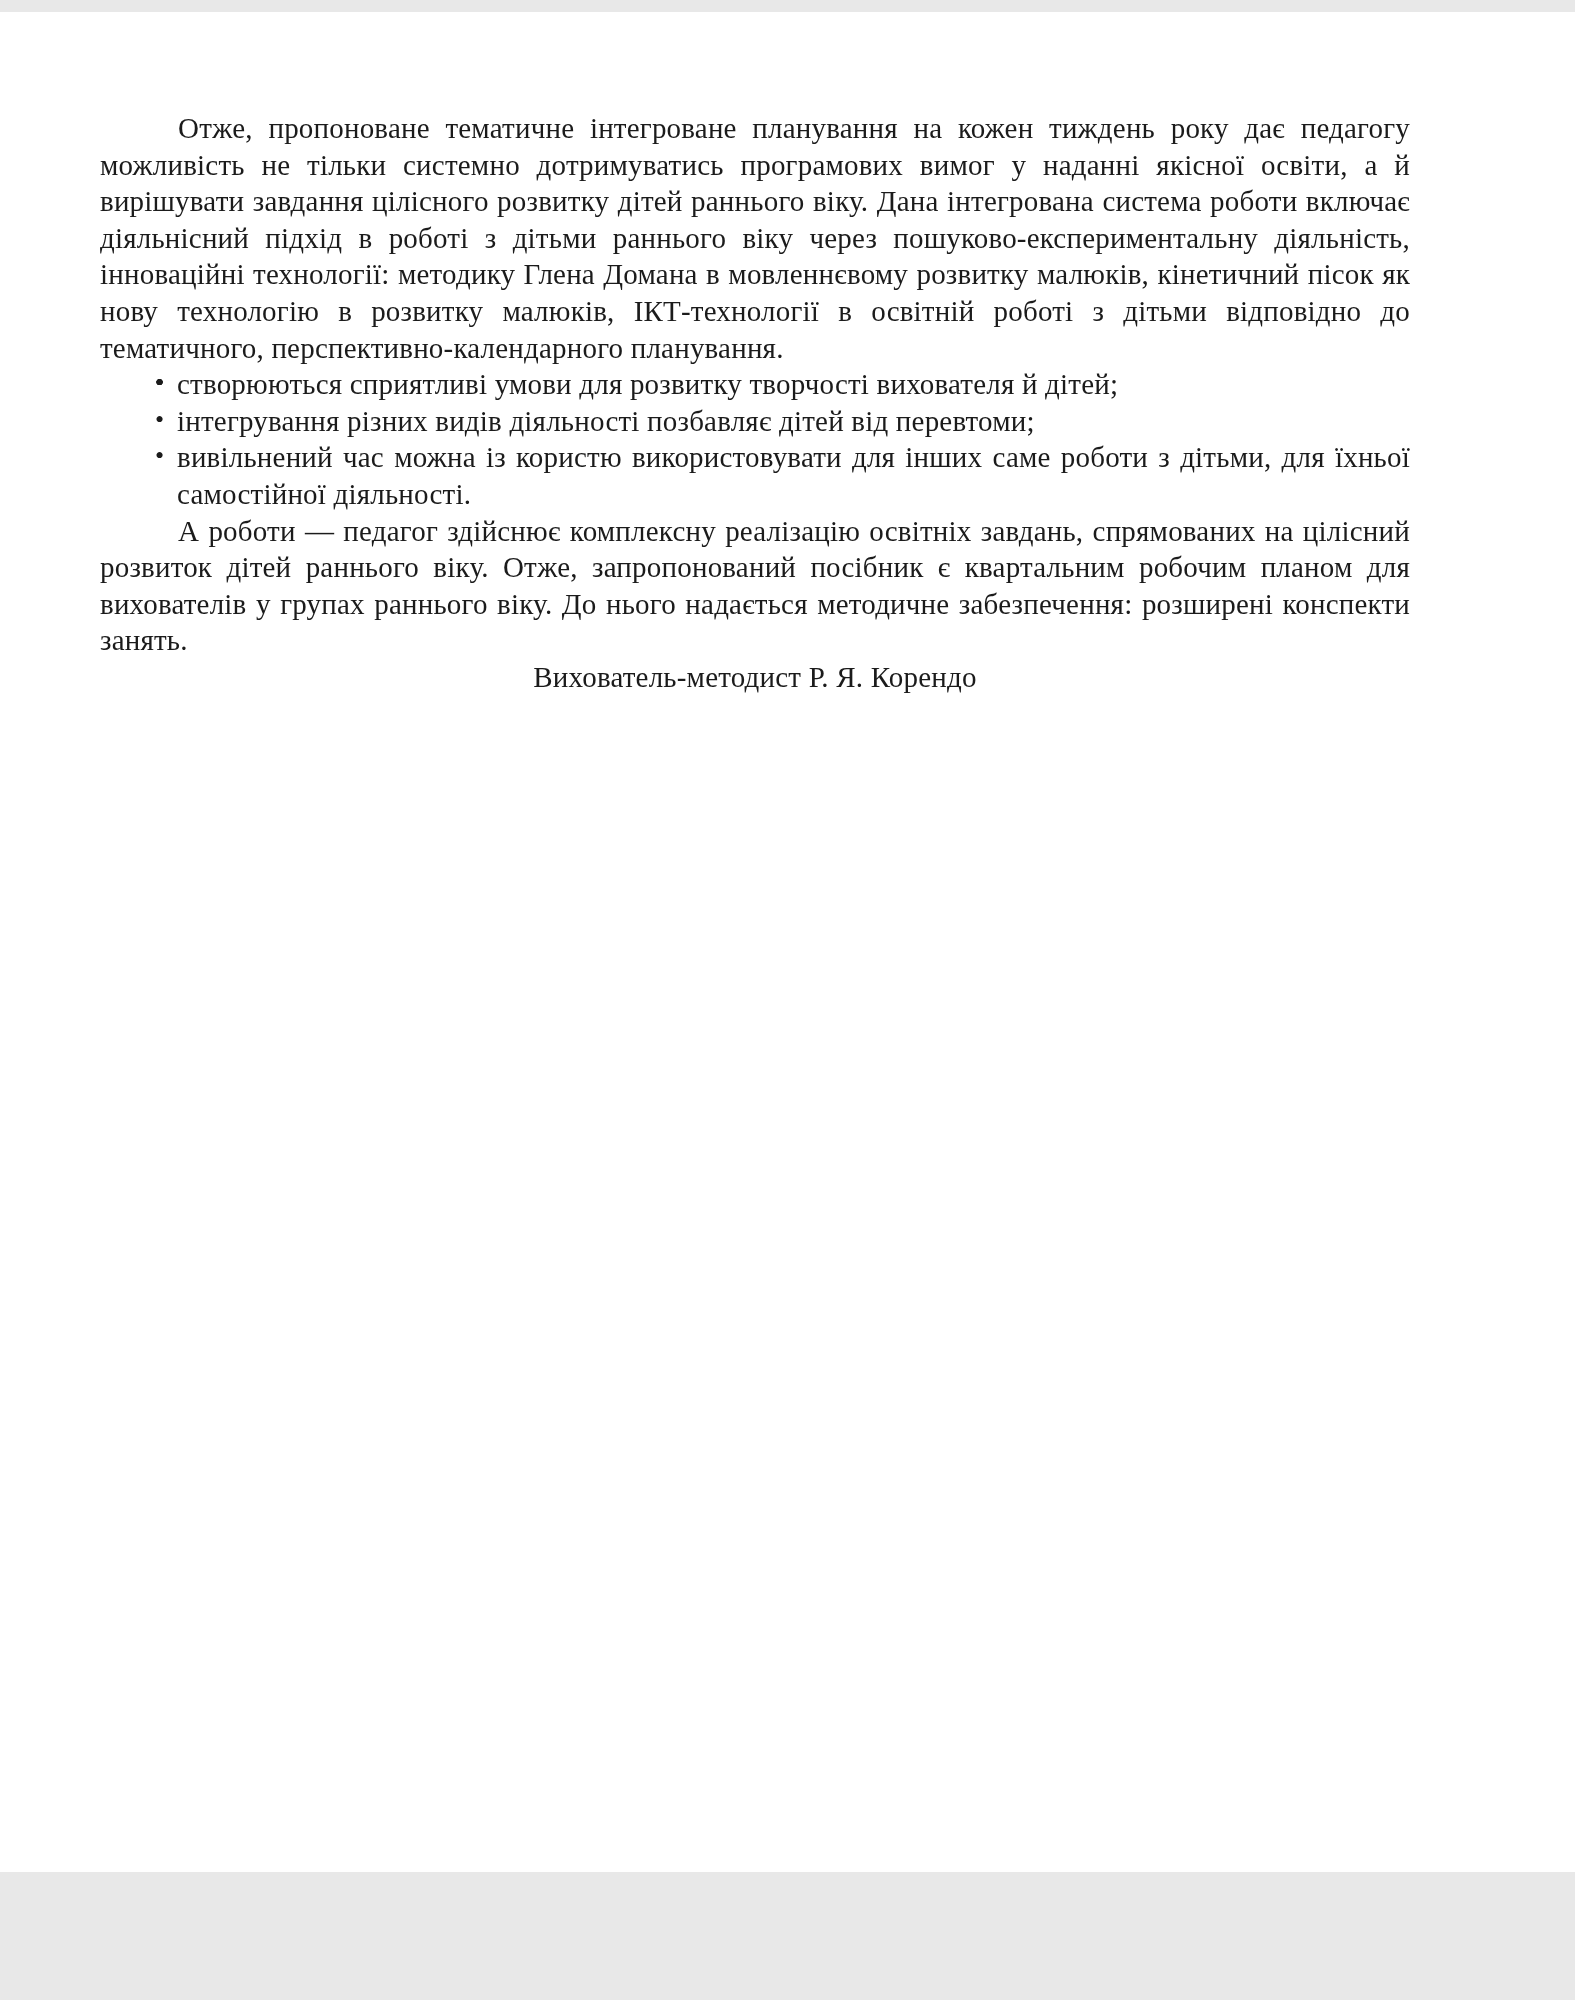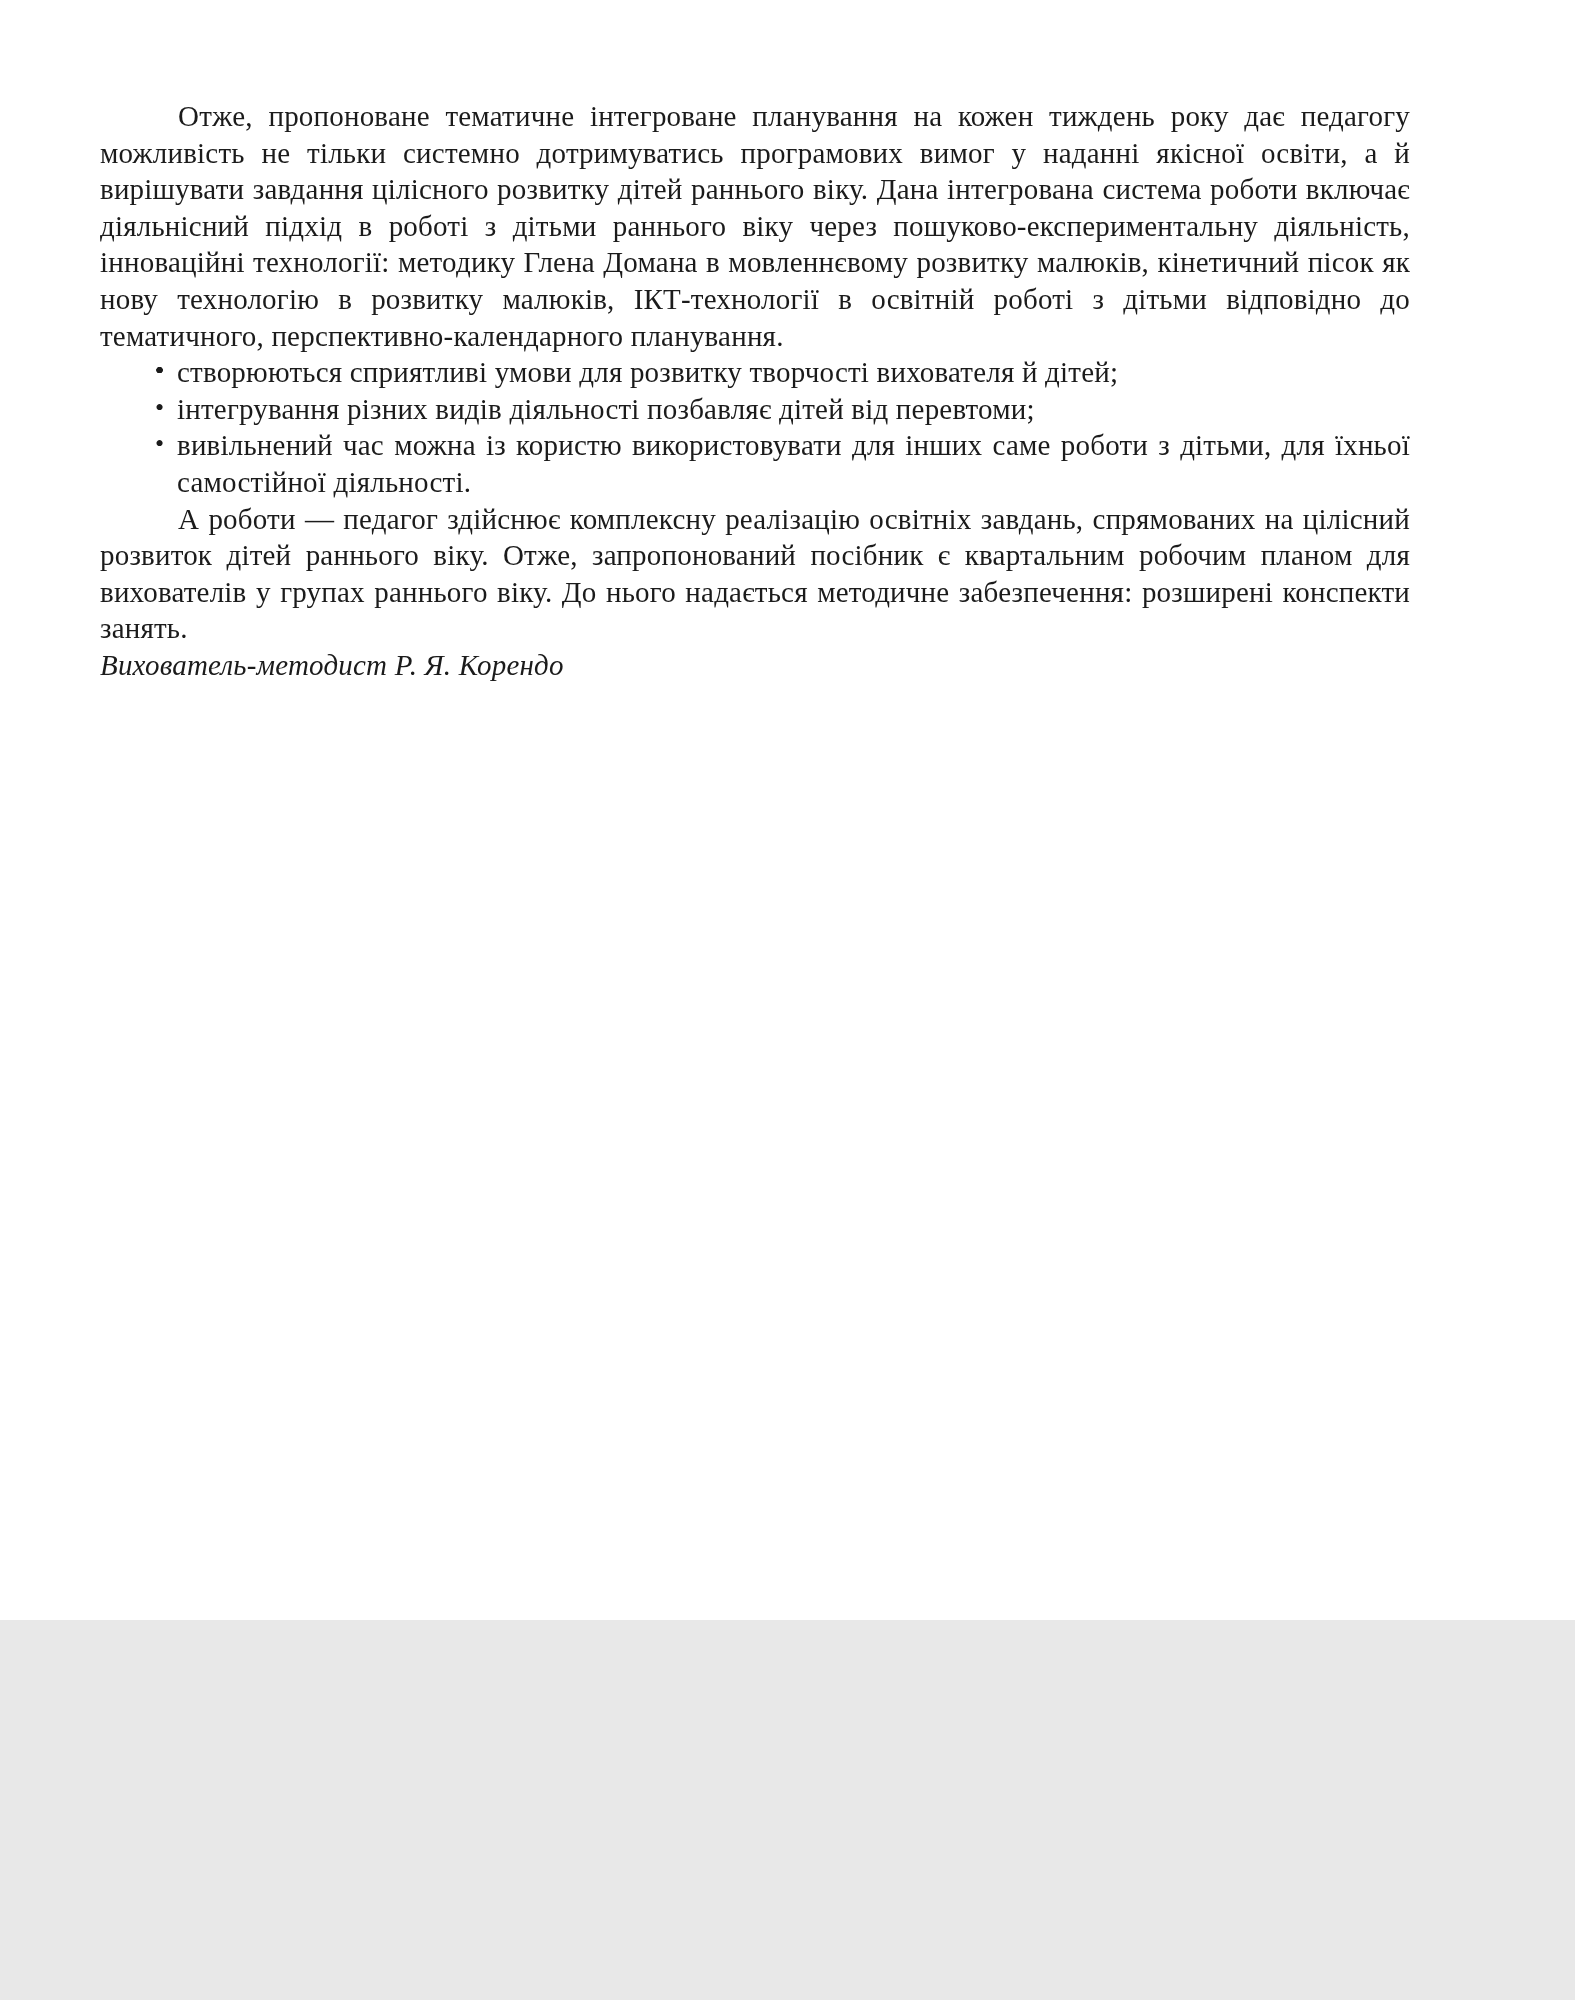--- a/index.html
+++ b/index.html
@@ -3,22 +3,22 @@
 <meta charset="utf-8">
 <style>
   html, body {
     margin: 0;
     padding: 0;
     background: #e8e8e8;
   }
   .page {
     position: relative;
     width: 1575px;
-    height: 1620px;
-    margin: 0 auto;
+    height: 1860px;
+    margin: 12px auto;
     background: #ffffff;
     font-family: "Liberation Serif", "DejaVu Serif", serif;
     color: #1b1b1b;
     overflow: hidden;
   }
   .page-body {
     position: absolute;
     left: 100px;
     top: 98px;
     width: 1310px;
@@ -42,22 +42,21 @@
     text-align: justify;
   }
   ul.advantages li .bullet {
     position: absolute;
     left: 55px;
     top: -1px;
     font-size: 26px;
   }
   .signature {
     margin-top: 26px;
-    text-align: left;
-    font-style: italic;
+    text-align: center;
     text-indent: 0 !important;
   }
   .page-footer {
     position: absolute;
     left: 100px;
     top: 1872px;
     width: 1346px;
     text-align: center;
     font-size: 30px;
     line-height: 36px;

